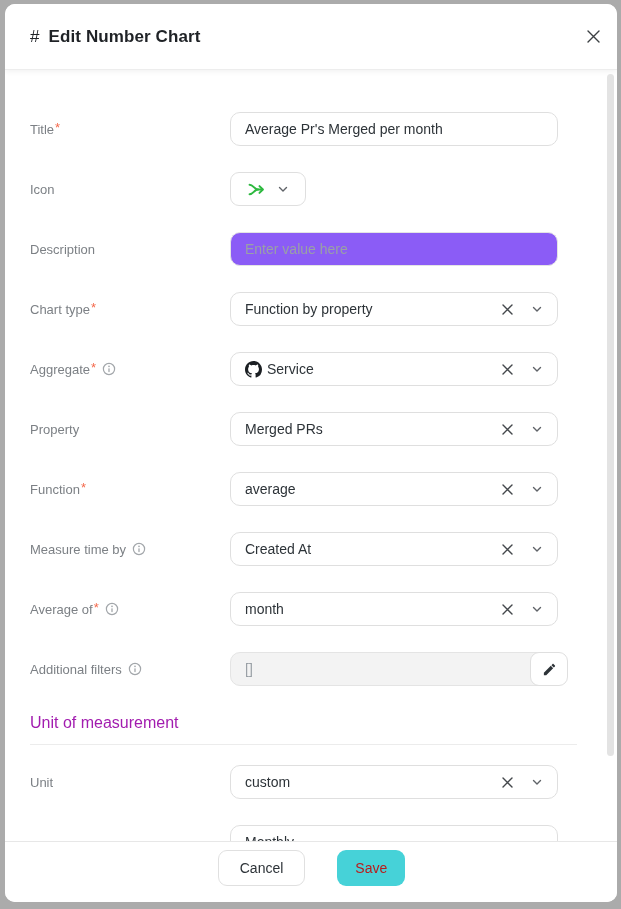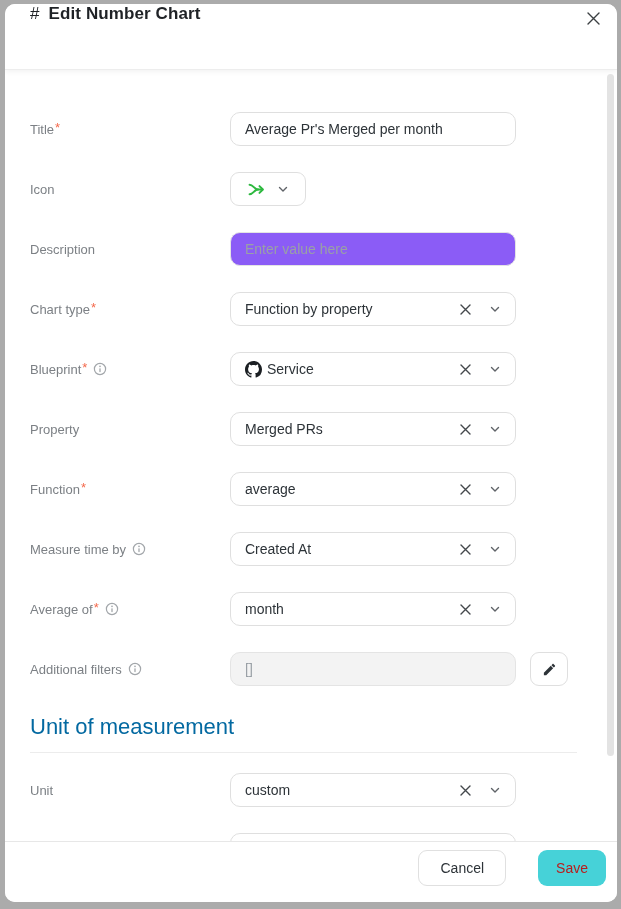--- a/index.html
+++ b/index.html
@@ -18,20 +18,21 @@
     border-radius: 10px;
     display: flex;
     flex-direction: column;
     overflow: hidden;
   }
   
   .modal-header {
     height: 66px;
     flex: 0 0 66px;
     display: flex;
+    align-items: center;
     padding: 0 10px 0 25px;
     border-bottom: 1px solid #ededed;
     box-shadow: 0 2px 5px rgba(0,0,0,0.05);
     position: relative;
     z-index: 3;
     background: #fff;
   }
   .modal-title {
     font-size: 17px;
     font-weight: 600;
@@ -72,21 +73,21 @@
   }
   .req {
     color: #f4694c;
     font-size: 13px;
     margin-left: 1px;
     position: relative;
     top: -2px;
   }
   .control-col { width: 338px; position: relative; }
   .text-input, .select-box {
-    width: 286px;
+    width: 328px;
     height: 34px;
     border: 1px solid #dfdfdf;
     border-radius: 10px;
     background: #fff;
     font-family: "Liberation Sans", sans-serif;
     font-size: 14px;
     color: #2d3338;
     padding: 0 14px;
     outline: none;
     display: flex;
@@ -133,23 +134,23 @@
     width: 38px; height: 34px;
     background: #fff;
     border: 1px solid #dfdfdf;
     border-radius: 9px;
     display: flex; align-items: center; justify-content: center;
     cursor: pointer;
   }
   
   .section-block { margin: 28px 40px 0 25px; }
   .section-title {
-    font-size: 22px;
+    font-size: 16px;
     font-weight: 500;
-    color: #0369a1;
+    color: #a21caf;
     padding-left: 0;
   }
   .section-divider {
     border: none;
     border-top: 1px solid #ececec;
     margin-top: 12px;
     margin-bottom: 20px;
   }
   
   .scrollbar-thumb {
@@ -162,21 +163,21 @@
     border-radius: 4px;
     z-index: 4;
   }
   
   .modal-footer {
     flex: 0 0 61px;
     border-top: 1px solid #e7e7e7;
     background: #fff;
     display: flex;
     align-items: center;
-    justify-content: flex-end;
+    justify-content: center;
     gap: 20px;
     padding: 0 11px 8px 12px;
     position: relative;
     z-index: 3;
   }
   .btn {
     height: 36px;
     border-radius: 9px;
     font-family: "Liberation Sans", sans-serif;
     font-size: 14px;
@@ -276,21 +277,21 @@
                   <path d="M2.5 4.5 6 8l3.5-3.5" stroke="#5f6368" stroke-width="1.4" fill="none" stroke-linecap="round" stroke-linejoin="round"></path>
                 </svg>
               </button>
           </span>
         </div>
       </div>
     </div>
 
     <div class="form-row">
       <div class="label-col">
-        <span class="field-label"><span>Blueprint</span><span class="req">*</span></span>
+        <span class="field-label"><span>Aggregate</span><span class="req">*</span></span>
         <span>
           <svg width="14" height="14" viewBox="0 0 14 14">
               <circle cx="7" cy="7" r="5.6" stroke="#a2a6aa" stroke-width="1.2" fill="none"></circle>
               <circle cx="7" cy="4.4" r="0.8" fill="#a2a6aa"></circle>
               <rect x="6.35" y="6.2" width="1.3" height="4" rx="0.65" fill="#a2a6aa"></rect>
             </svg>
         </span>
       </div>
       <div class="control-col">
         <div class="select-box">

